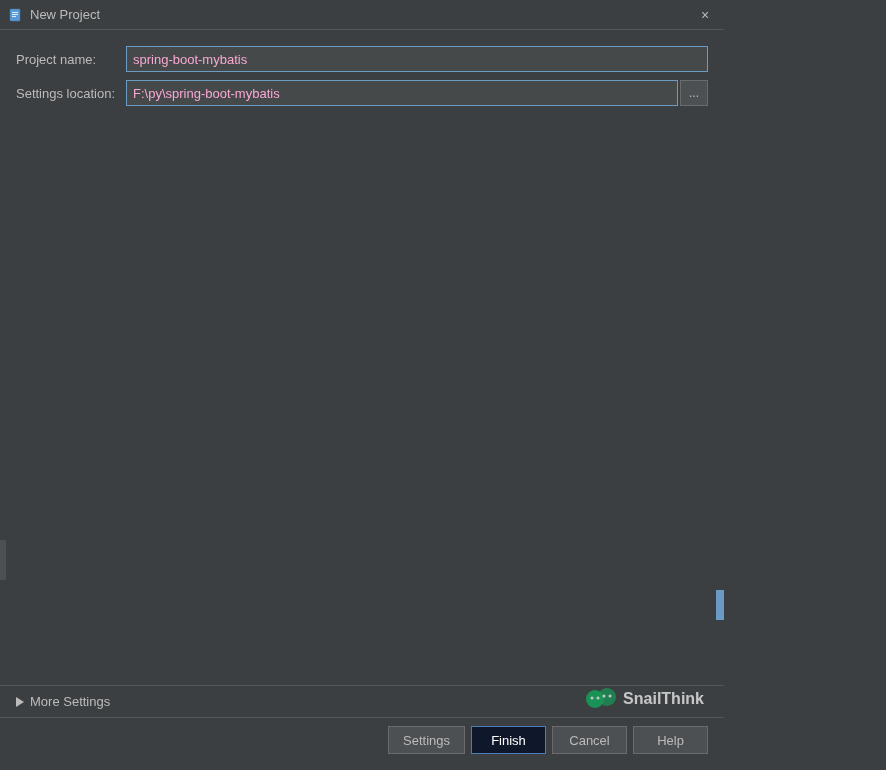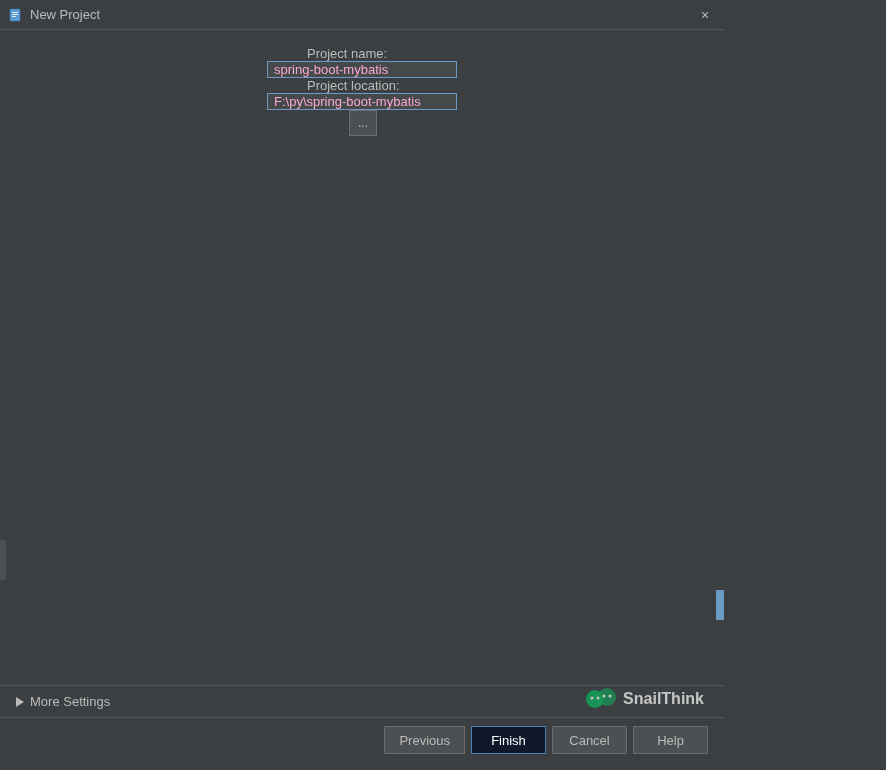--- a/index.html
+++ b/index.html
@@ -75,22 +75,21 @@
 
     
     .content-area {
       padding: 16px 16px;
       background: #3c3f41;
     }
 
     .form-row {
       display: flex;
       align-items: center;
-      margin-bottom: 0;
-      flex-direction: column;
+      margin-bottom: 8px;
     }
 
     .form-label {
       width: 110px;
       color: #bbbbbb;
       font-size: 13px;
       flex-shrink: 0;
     }
 
     .form-input {
@@ -259,21 +258,21 @@
   </div>
 
   <div class="content-area">
 
     <div class="form-row">
       <label class="form-label">Project name:</label>
       <input class="form-input" type="text" value="spring-boot-mybatis" style="">
     </div>
 
     <div class="form-row">
-      <label class="form-label">Project location:</label>
+      <label class="form-label">Settings location:</label>
       <input class="form-input" type="text" value="F:\py\spring-boot-mybatis" style="">
       <button class="browse-btn">...</button>
     </div>
   </div>
 
   <div class="middle-area"></div>
 
   <div class="left-edge"></div>
 
   <div class="right-scrollbar">
@@ -300,20 +299,20 @@
           <circle cx="7" cy="15" r="1.5" fill="white"></circle>
           <circle cx="13" cy="15" r="1.5" fill="white"></circle>
           <circle cx="19" cy="13" r="1.5" fill="white"></circle>
           <circle cx="25" cy="13" r="1.5" fill="white"></circle>
         </svg>
       </div>
       <span class="watermark-text">SnailThink</span>
     </div>
 
     <div class="button-row">
-      <button class="btn">Previous</button>
+      <button class="btn">Settings</button>
       <button class="btn btn-primary">Finish</button>
       <button class="btn">Cancel</button>
       <button class="btn">Help</button>
     </div>
   </div>
 
 </div>
 
 </body></html>

